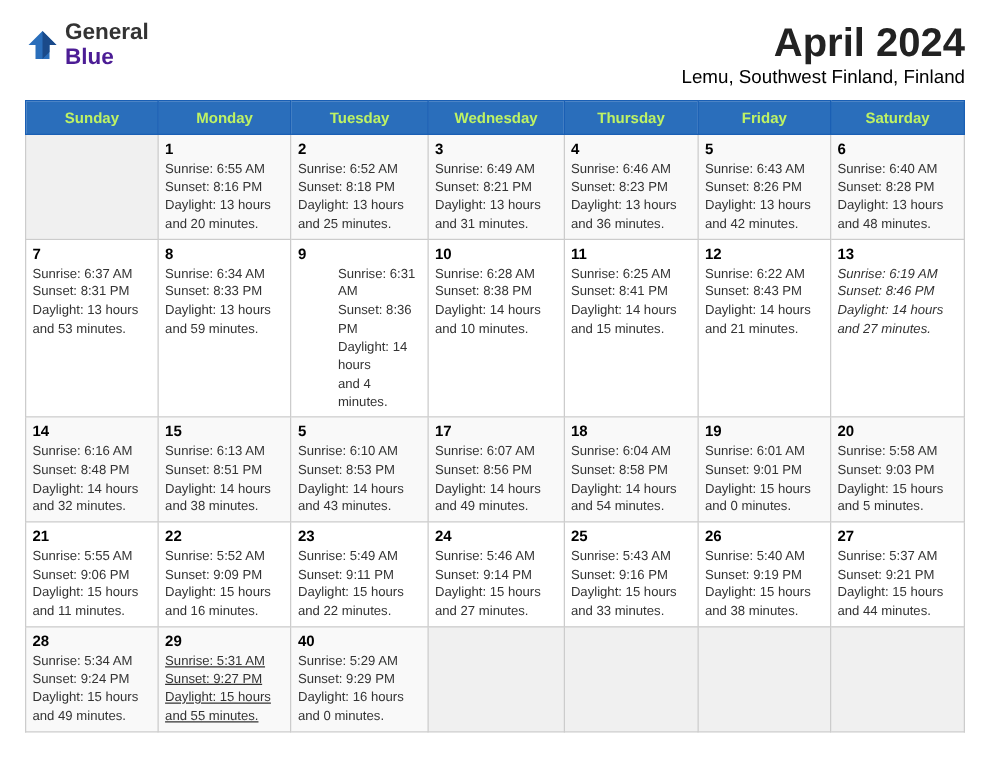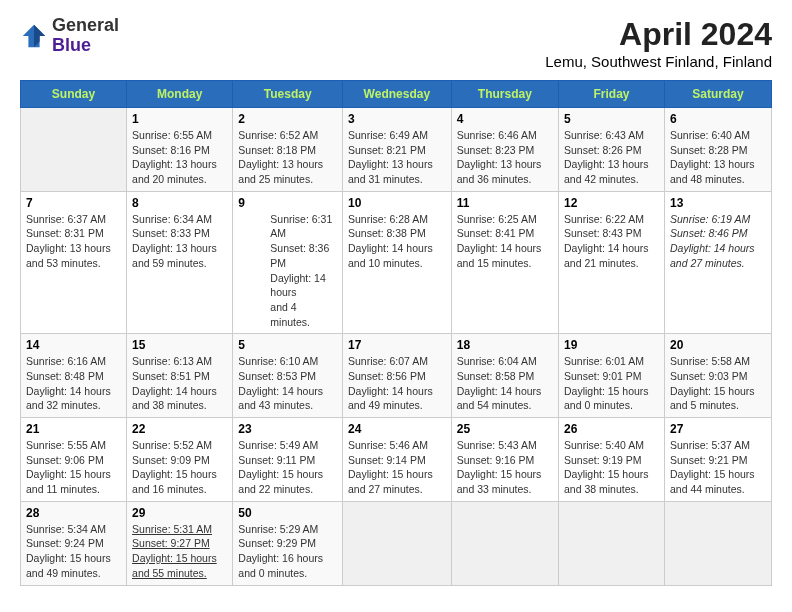--- a/index.html
+++ b/index.html
@@ -327,21 +327,21 @@
 and 49 minutes.</div>
         </td>
         <td>
           <span class="day-number">29</span>
           <div class="day-info" style="white-space: pre-line; text-decoration: underline;">Sunrise: 5:31 AM
 Sunset: 9:27 PM
 Daylight: 15 hours
 and 55 minutes.</div>
         </td>
         <td>
-          <span class="day-number">50</span>
+          <span class="day-number">40</span>
           <div class="day-info" style="white-space: pre-line;">Sunrise: 5:29 AM
 Sunset: 9:29 PM
 Daylight: 16 hours
 and 0 minutes.</div>
         </td>
         <td class="empty-cell"></td>
         <td class="empty-cell"></td>
         <td class="empty-cell"></td>
         <td class="empty-cell"></td>
       </tr>

